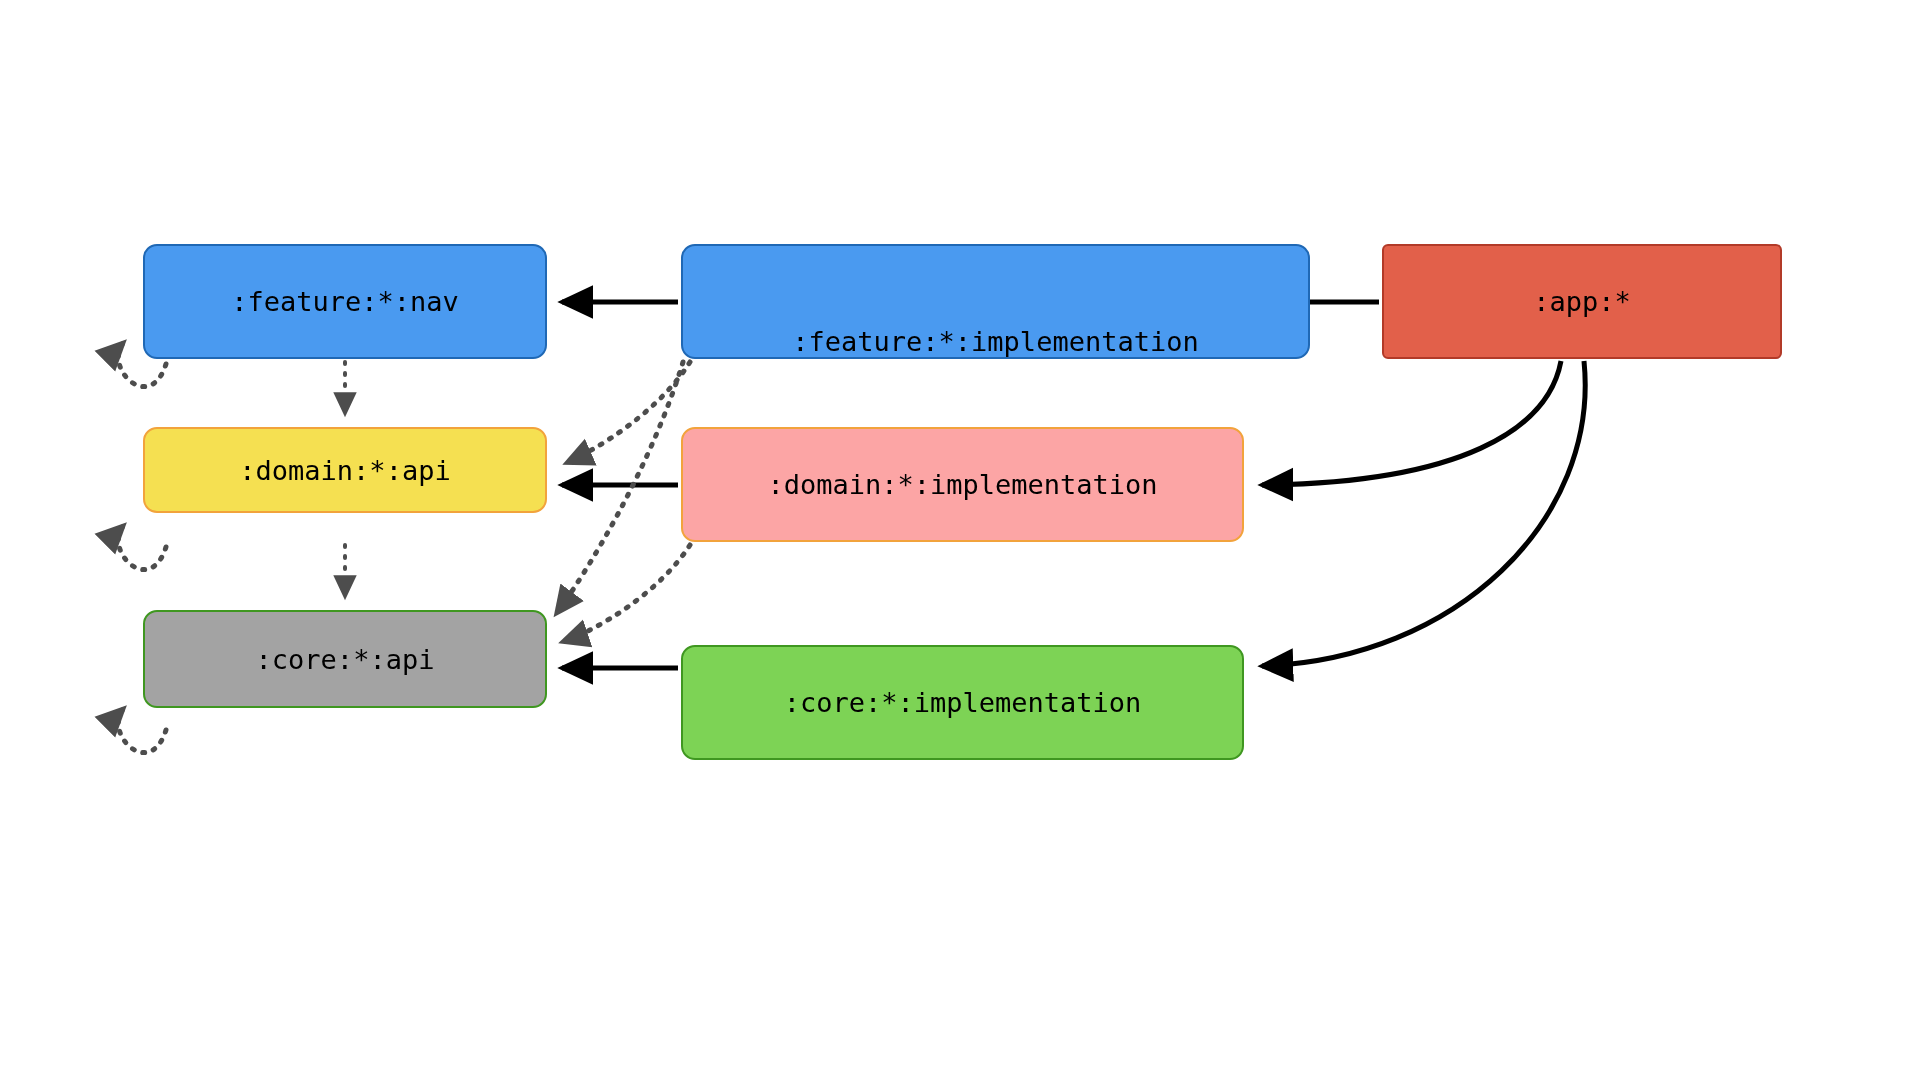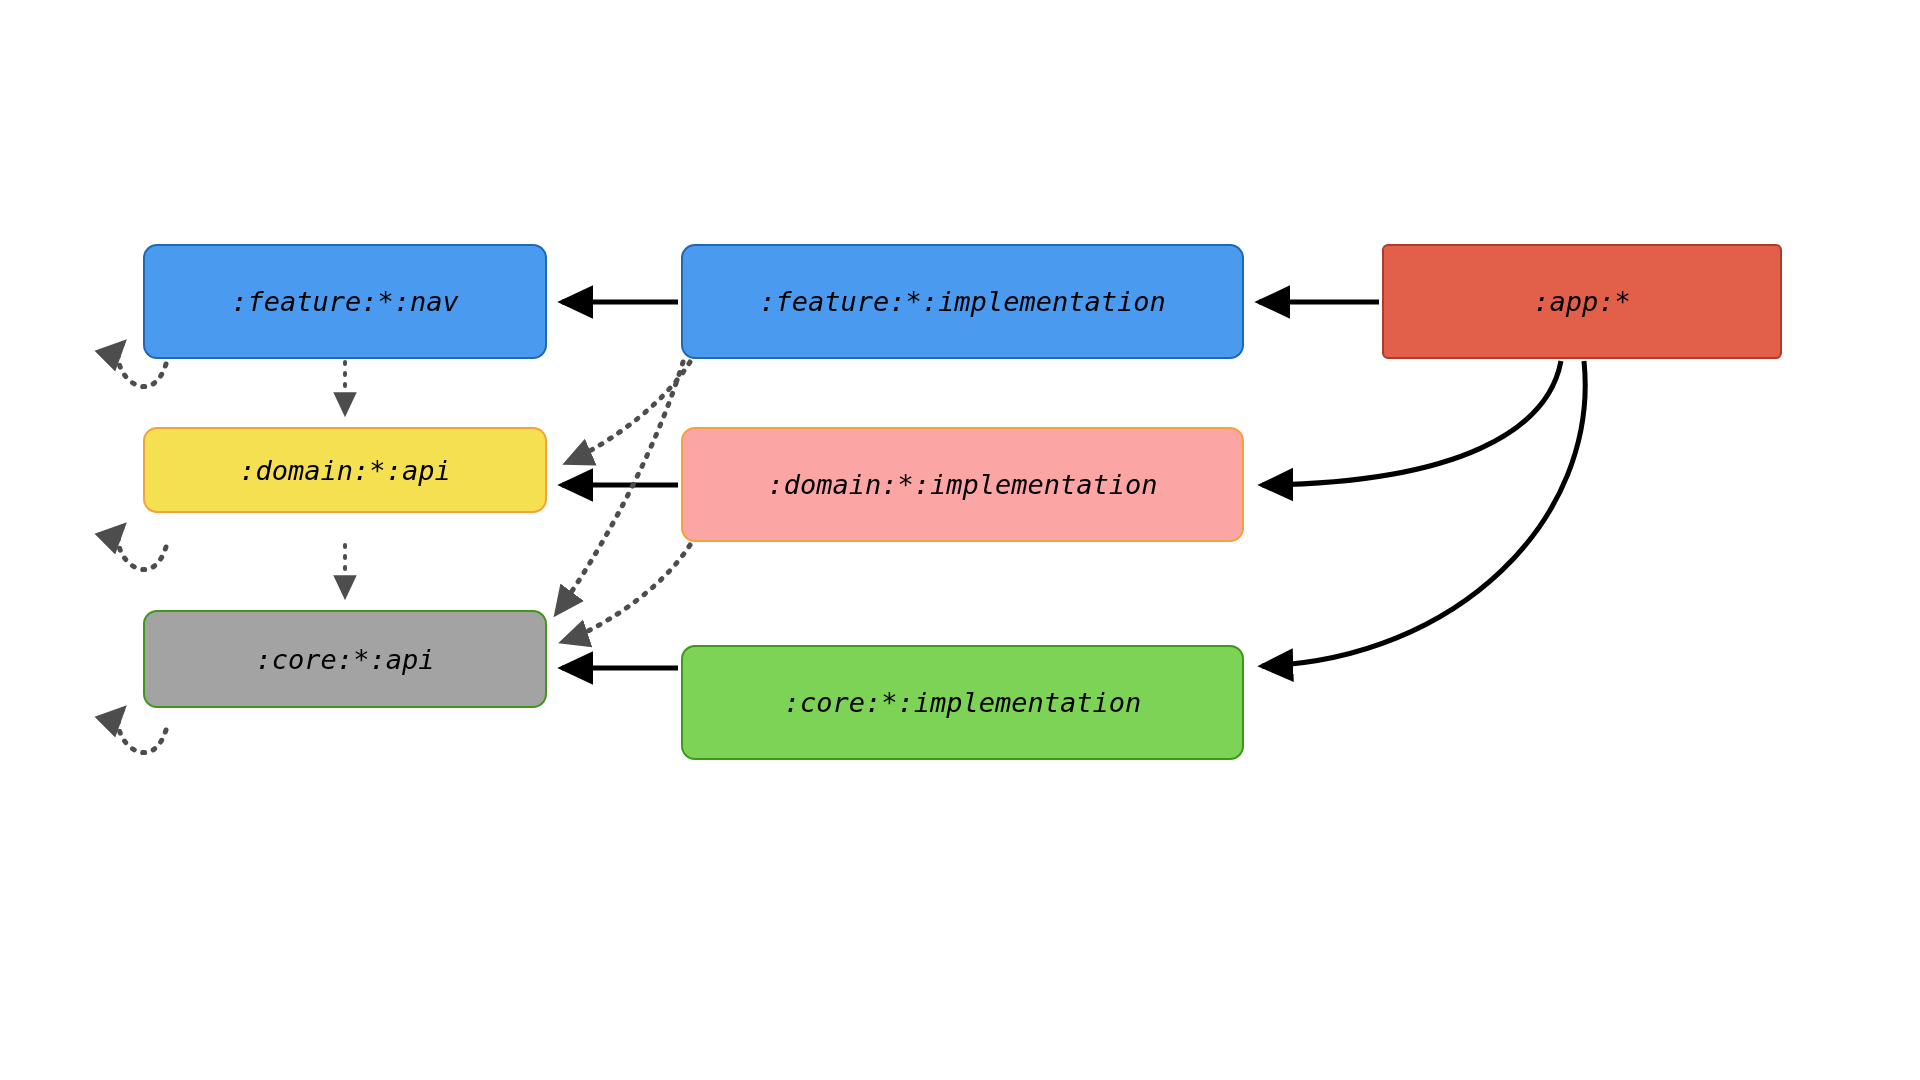--- a/index.html
+++ b/index.html
@@ -34,21 +34,20 @@
     display: flex;
     align-items: center;
     justify-content: center;
     text-align: center;
     font-family: "DejaVu Sans Mono", "Liberation Mono", monospace;
     font-size: 27px;
     color: #000000;
     letter-spacing: 0px;
     white-space: nowrap;
     z-index: 5;
-    font-style: italic;
   }
 </style>
 </head>
 <body>
 
 <div id="canvas">
 
   <svg id="edges" viewBox="0 0 1920 1080" width="1920" height="1080" xmlns="http://www.w3.org/2000/svg">
     <defs>
       <marker id="arrow-solid" viewBox="0 0 12 12" refX="10" refY="6" markerWidth="7.5" markerHeight="7.5" orient="auto-start-reverse">
@@ -113,21 +112,21 @@
 
     <g>
       <path d="M 166 730 C 158 756 140 758 127 744 C 116 732 116 716 124 708" fill="none" stroke="#4d4d4d" stroke-width="5" stroke-dasharray="2 9" stroke-linecap="round" marker-end="url(#arrow-dotted)"></path>
     </g>
   </svg>
 
   <div class="node" style="left:143px; top:244px; width:404px; height:115px; background:#4a9af0; border-color:#1f68b5;">
     <span>:feature:*:nav</span>
   </div>
 
-  <div class="node" style="left:681px; top:244px; width:563px; height:115px; background:#4a9af0; border-color:#1f68b5;">
+  <div class="node" style="left:681px; top:244px; width:629px; height:115px; background:#4a9af0; border-color:#1f68b5;align-items:flex-end;">
     <span>:feature:*:implementation</span>
   </div>
 
   <div class="node" style="left:1382px; top:244px; width:400px; height:115px; background:#e2604a; border-color:#b23a28;border-radius:6px;">
     <span>:app:*</span>
   </div>
 
   <div class="node" style="left:143px; top:427px; width:404px; height:86px; background:#f5e051; border-color:#f2a33c;align-items:center;">
     <span>:domain:*:api</span>
   </div>

